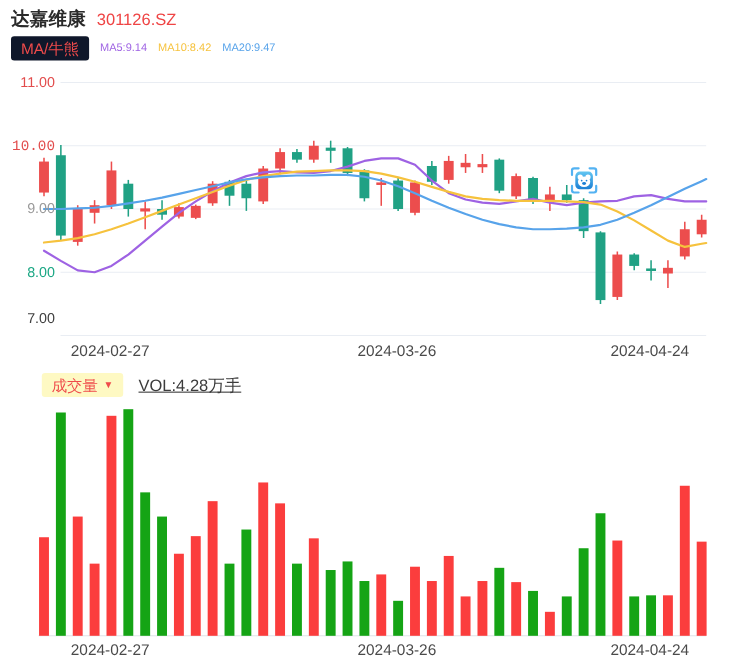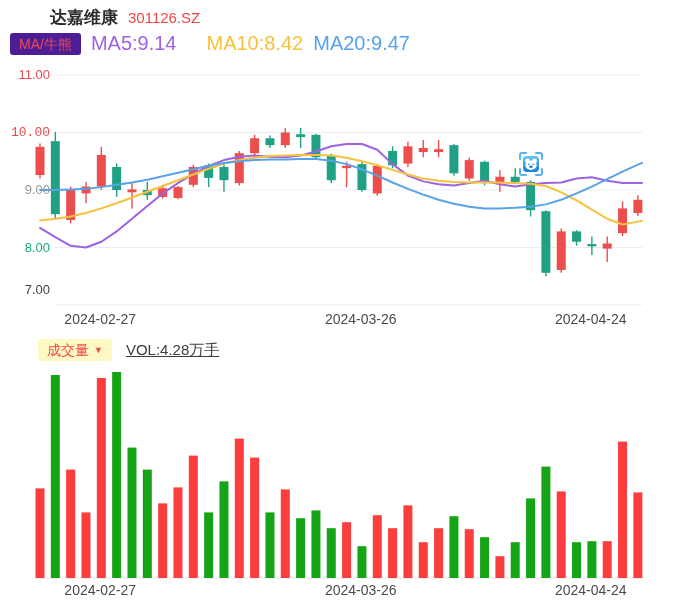--- a/index.html
+++ b/index.html
@@ -1,24 +1,24 @@
 <!DOCTYPE html>
 <html><head>
 <meta charset="utf-8">
 <style>
   html,body{margin:0;padding:0;background:#ffffff;}
   body{font-family:"Liberation Sans","DejaVu Sans",sans-serif;}
   #app{position:relative;width:686px;height:606px;background:#fff;overflow:hidden;}
   #chart-svg{position:absolute;left:0;top:0;}
   .hdr{position:absolute;left:10px;top:6px;display:flex;align-items:baseline;gap:10px;}
-  .title{font-size:17px;font-weight:bold;margin-left:40px;}
+  .title{font-size:17px;font-weight:bold;}
   .code{font-size:15px;}
   .legend-row{position:absolute;left:10px;top:31px;display:flex;align-items:center;gap:10px;height:25px;}
   .badge{font-size:14px;padding:4px 9px;border-radius:3px;line-height:1;}
-  .ma-item{font-size:20px;}
+  .ma-item{font-size:10px;}
   .vol-row{position:absolute;left:38px;top:338px;display:flex;align-items:center;height:24px;}
   .vol-btn{font-size:14px;padding:4px 9px;border-radius:3px;line-height:1;display:flex;align-items:center;gap:5px;cursor:pointer;}
   .vol-btn .arrow{font-size:9px;}
   .vol-label{font-size:15px;margin-left:14px;}
   .ylabel{position:absolute;width:40px;text-align:right;font-size:13px;line-height:16px;}
   .xlabel{position:absolute;width:100px;text-align:right;font-size:14px;line-height:17px;}
   #bear-marker{position:absolute;width:26px;height:26px;cursor:pointer;}
 </style>
 </head>
 <body>
@@ -240,23 +240,23 @@
         <rect x="633.37" y="492.4" width="9" height="85.60000000000001" fill="#fb3d3d"></rect>
       </g>
     </svg>
 
   <div class="hdr">
     <span class="title" style="color: rgb(42, 42, 42);">达嘉维康</span>
     <span class="code" style="color: #ef4444;">301126.SZ</span>
   </div>
 
   <div class="legend-row">
-    <span class="badge" style="color: rgb(239, 75, 75); background: #4c1d95;">MA/牛熊</span>
+    <span class="badge" style="color: rgb(239, 75, 75); background: #0f172a;">MA/牛熊</span>
     <span class="ma-item" style="color: rgb(158, 98, 227);">MA5:9.14</span>
-    <span class="ma-item" style="color: rgb(246, 194, 61); margin-left: 20px;">MA10:8.42</span>
+    <span class="ma-item" style="color: rgb(246, 194, 61);">MA10:8.42</span>
     <span class="ma-item" style="color: rgb(87, 163, 234);">MA20:9.47</span>
   </div>
 
   <div class="vol-row">
     <span class="vol-btn" style="color: rgb(239, 75, 75); background: #fef9c3;">
       <span>成交量</span>
       <span class="arrow">▼</span>
     </span>
     <span class="vol-label" style="color: rgb(60, 60, 60); text-decoration: underline;">VOL:4.28万手</span>
   </div>

